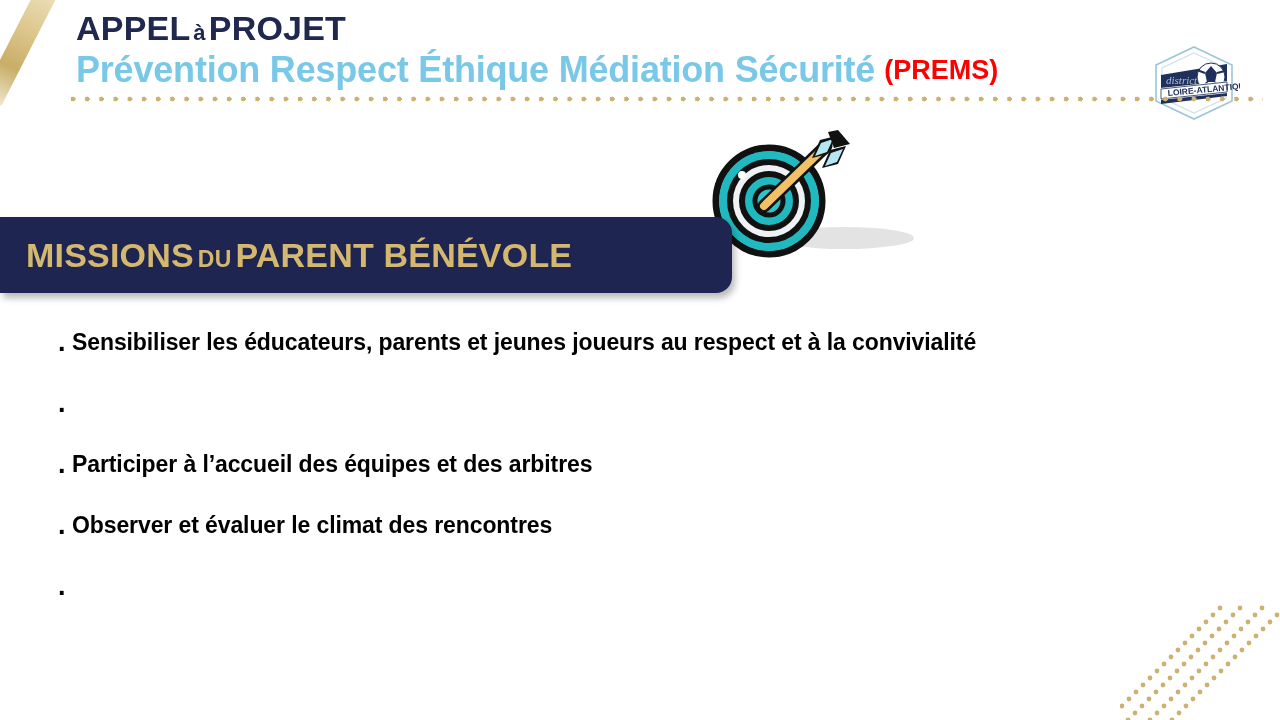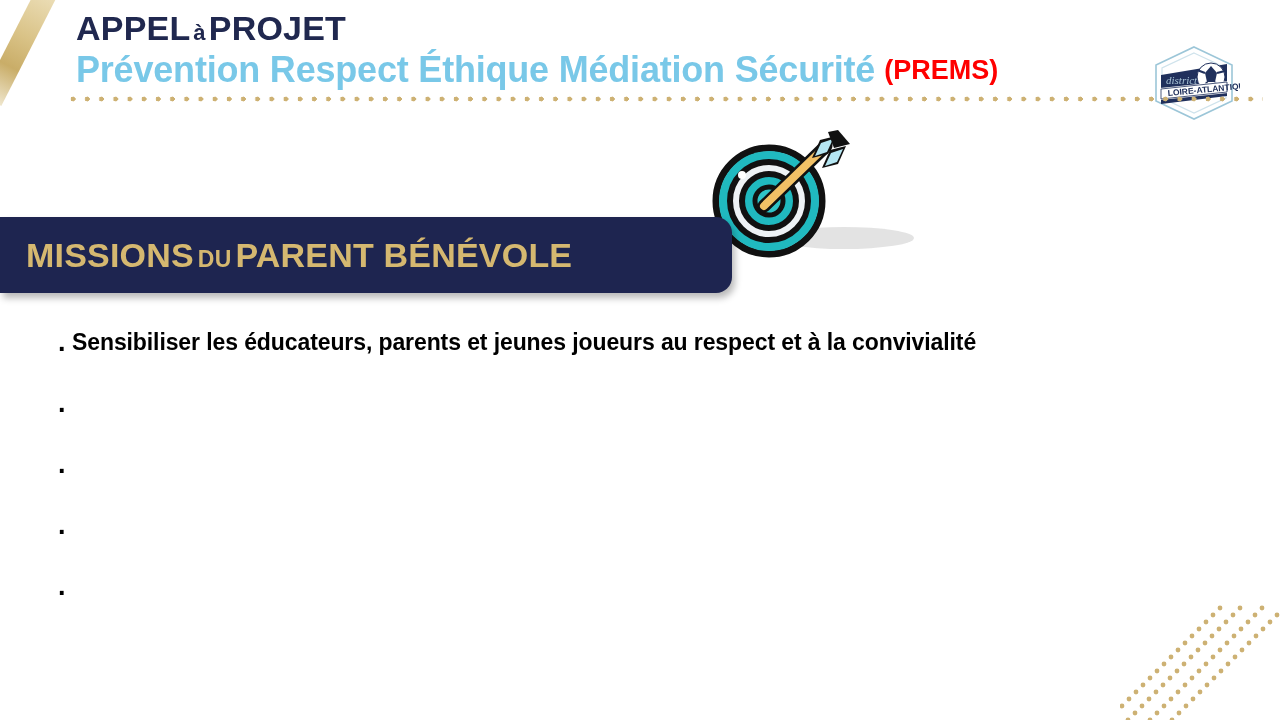--- a/index.html
+++ b/index.html
@@ -246,24 +246,26 @@
     <span class="bullet-mark">.</span>
     <span class="bullet-text">Sensibiliser les éducateurs, parents et jeunes joueurs au respect et à la convivialité</span>
   </div>
 
   <div class="bullet-row">
     <span class="bullet-mark">.</span>
   </div>
 
   <div class="bullet-row">
     <span class="bullet-mark">.</span>
-  </div>
-
-  <div class="bullet-row">
-    <span class="bullet-mark">.</span>
+    <span class="bullet-text">Participer à l’accueil des équipes et des arbitres</span>
+  </div>
+
+  <div class="bullet-row">
+    <span class="bullet-mark">.</span>
+    <span class="bullet-text">Observer et évaluer le climat des rencontres</span>
   </div>
 
   <div class="bullet-row">
     <span class="bullet-mark">.</span>
   </div>
 
 </div>
 
 <div class="corner-dots">
   <svg width="160" height="135" viewBox="0 0 160 135" xmlns="http://www.w3.org/2000/svg">

